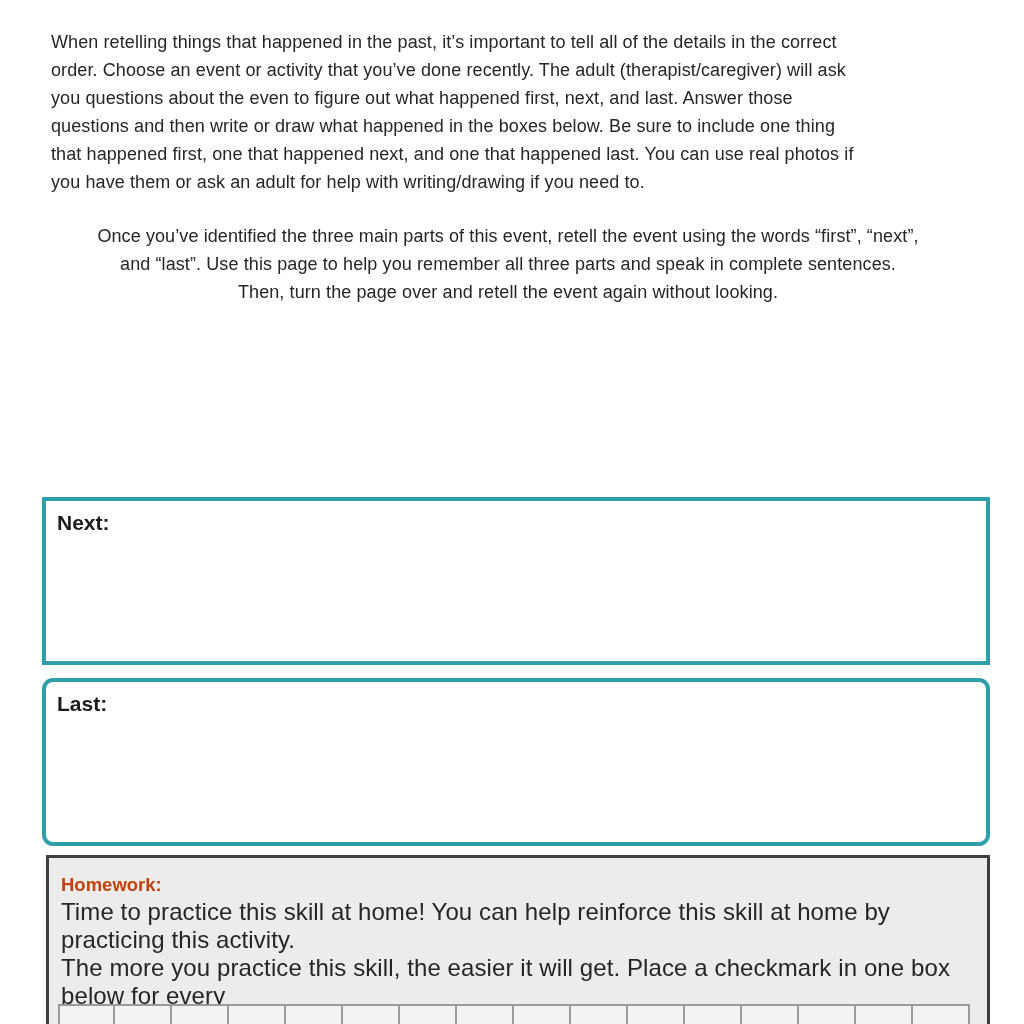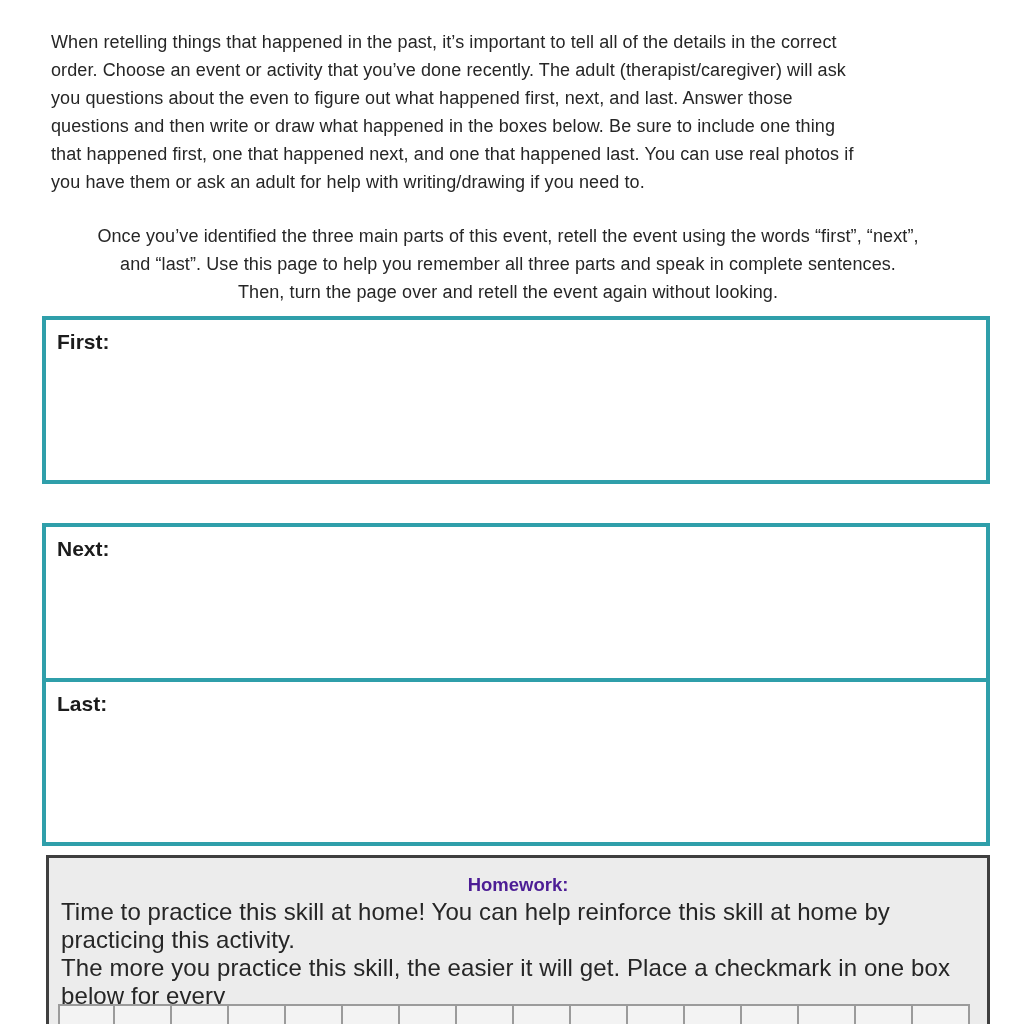--- a/index.html
+++ b/index.html
@@ -26,22 +26,22 @@
 
   .teal-box {
     position: absolute;
     left: 42px;
     width: 948px;
     box-sizing: border-box;
     border: 4px solid #2f9faa;
     background: #ffffff;
   }
   #box-first { top: 316px; height: 168px; }
-  #box-next  { top: 523px; height: 168px; }
-  #box-last  { top: 678px; height: 168px; }
+  #box-next  { top: 497px; height: 168px; }
+  #box-last  { top: 678px; height: 168px; border-radius: 11px; }
   .box-label {
     margin: 10px 0 0 11px;
     font-size: 21px;
     font-weight: bold;
     color: #1c1c1c;
   }
 
   .homework {
     position: absolute;
     left: 46px;
@@ -51,22 +51,21 @@
     box-sizing: border-box;
     background: #ececec;
     border: 3px solid #3f3f3f;
     padding: 8px 12px;
   }
   .hw-title {
     margin-top: 6px;
     font-size: 18.5px;
     font-weight: bold;
     line-height: 26px;
-    color: #4c1d95;
-    text-align: center;
+    color: #c2410c;
   }
   .hw-body {
     font-size: 24px;
     line-height: 28px;
     white-space: pre-line;
     letter-spacing: 0.1px;
   }
   .checkbox-row {
     position: absolute;
     left: 9px;
@@ -92,23 +91,20 @@
 order.  Choose an event or activity that you’ve done recently.  The adult (therapist/caregiver) will ask
 you questions about the even to figure out what happened first, next, and last.  Answer those
 questions and then write or draw what happened in the boxes below.  Be sure to include one thing
 that happened first, one that happened next, and one that happened last.  You can use real photos if
 you have them or ask an adult for help with writing/drawing if you need to.</div>
 
   <div class="intro" id="intro-2">Once you’ve identified the three main parts of this event, retell the event using the words “first”, “next”,
 and “last”.  Use this page to help you remember all three parts and speak in complete sentences.
 Then, turn the page over and retell the event again without looking.</div>
 
-  <div class="teal-box" id="box-first">
-    <div class="box-label">First:</div>
-  </div>
 
   <div class="teal-box" id="box-next">
     <div class="box-label">Next:</div>
   </div>
 
   <div class="teal-box" id="box-last">
     <div class="box-label">Last:</div>
   </div>
 
   <div class="homework">

